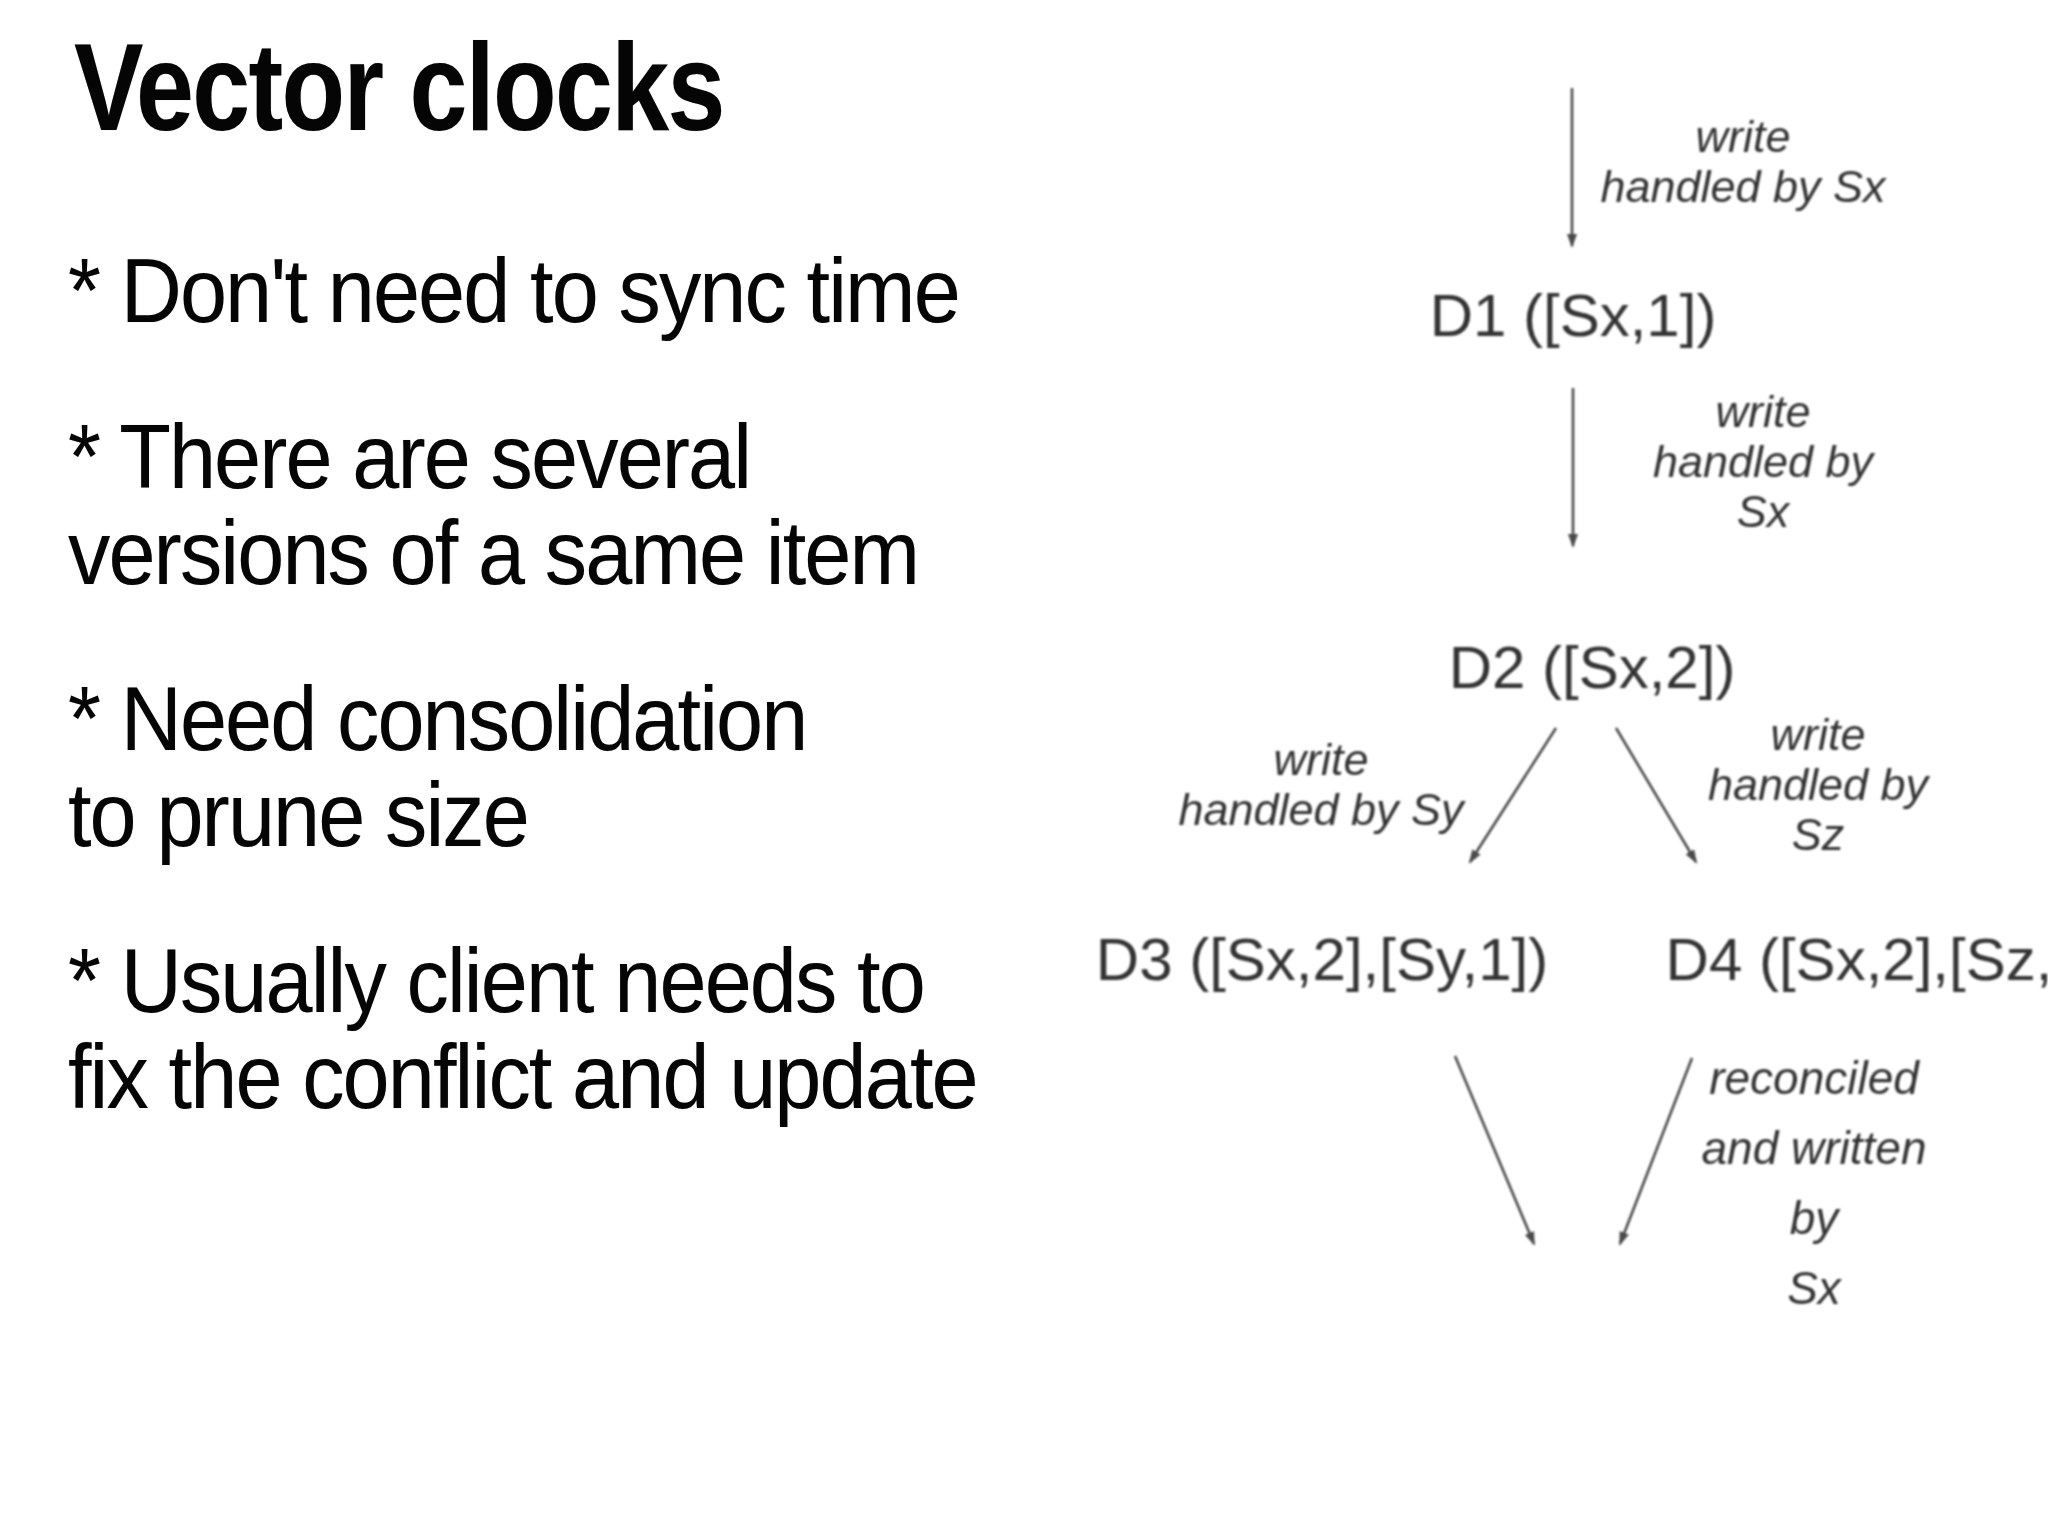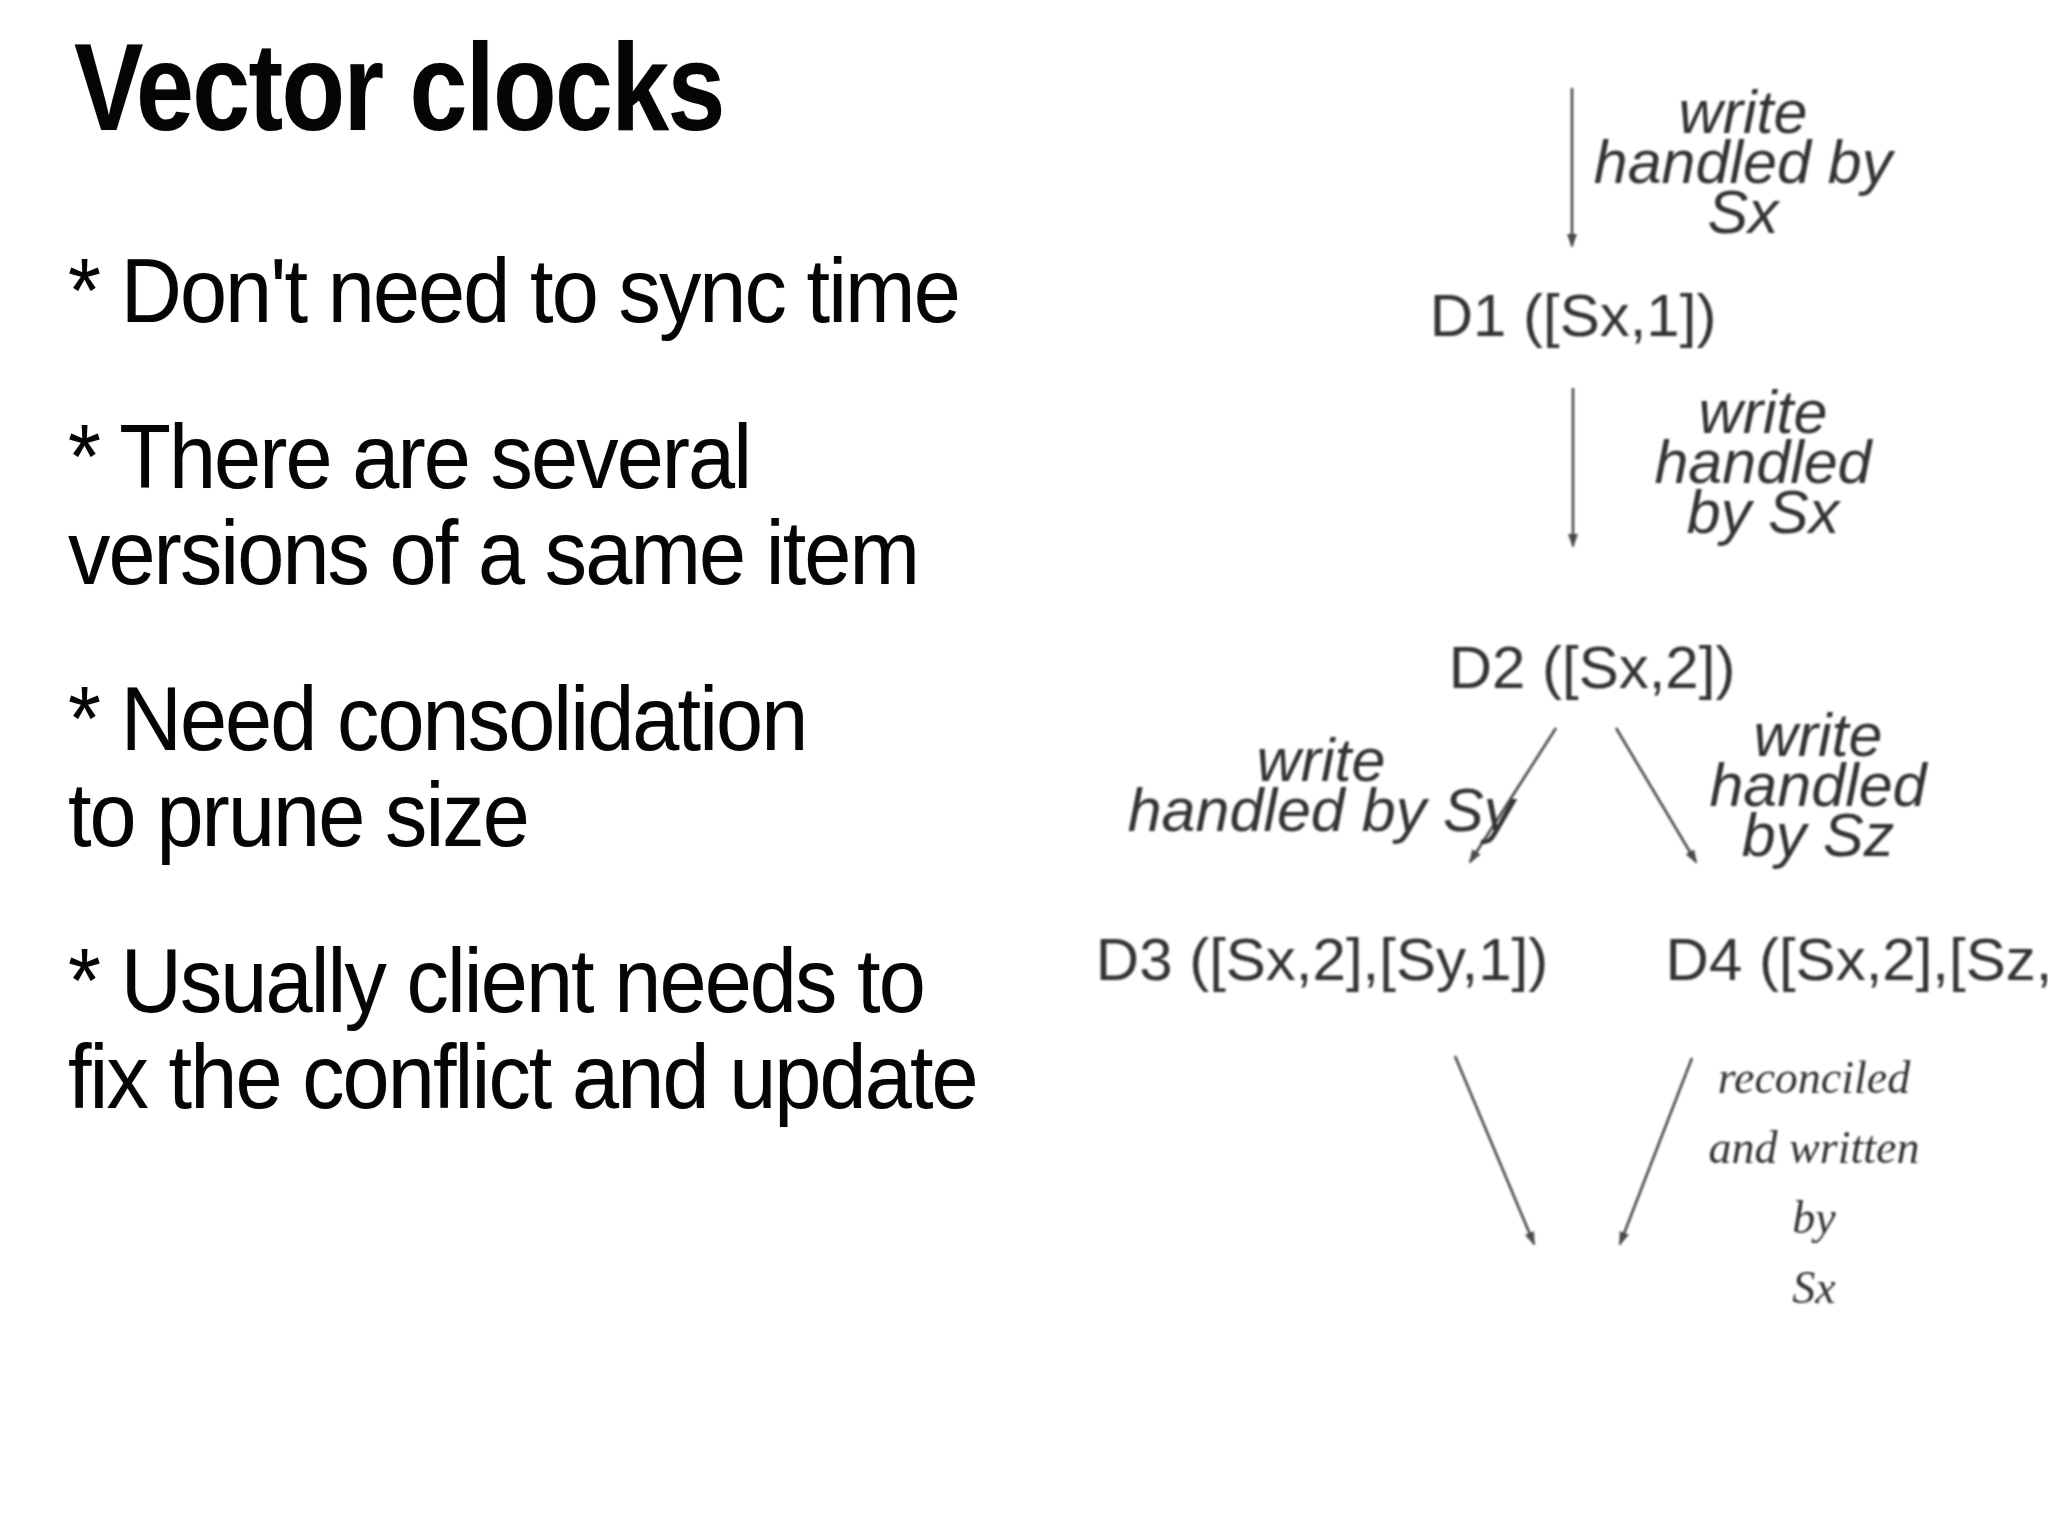--- a/index.html
+++ b/index.html
@@ -71,31 +71,30 @@
   .diagram line {
     stroke: var(--c-arrow, #4a4a4a);
     stroke-width: 2.6;
   }
   .ah-path {
     fill: var(--c-arrow, #4a4a4a);
   }
   .edge-label {
     position: absolute;
     transform: translate(-50%, -50%);
-    font-size: 61px;
+    font-size: 45px;
     font-style: italic;
     line-height: 50px;
     text-align: center;
     color: var(--c-diagramText, #3a3a3a);
     white-space: pre-line;
   }
   .edge-label.tall {
     line-height: 70px;
     font-size: 46px;
-    font-family: Liberation Serif, serif;
   }
   .node-label {
     position: absolute;
     transform: translate(-50%, -50%);
     font-size: 60px;
     line-height: 1.2;
     text-align: center;
     color: var(--c-diagramText, #303030);
     white-space: nowrap;
   }

